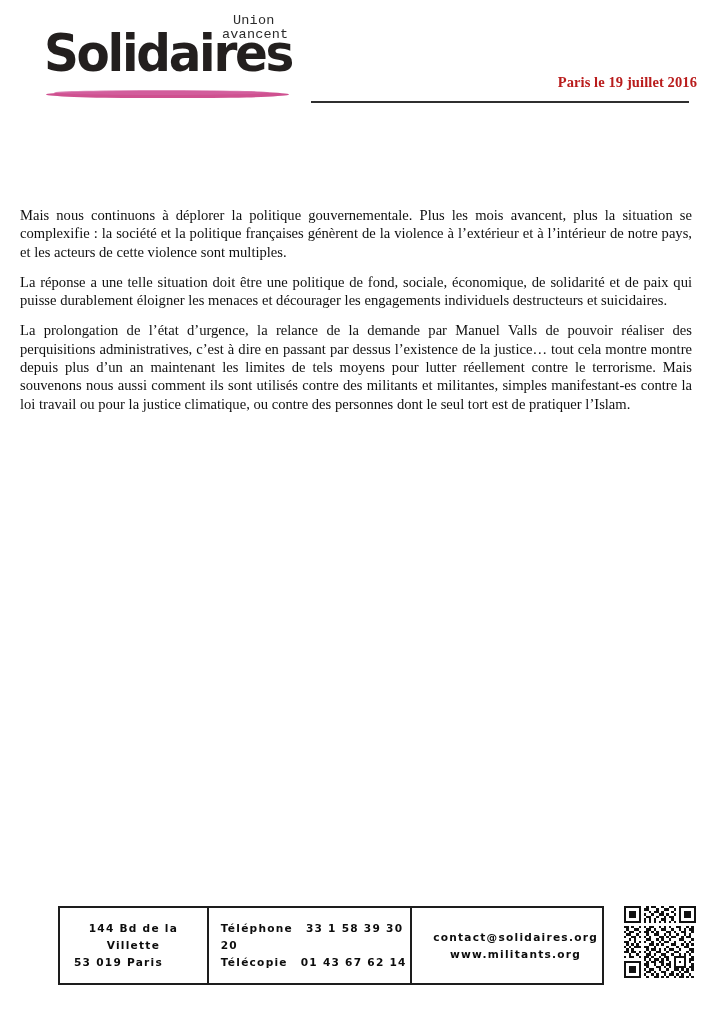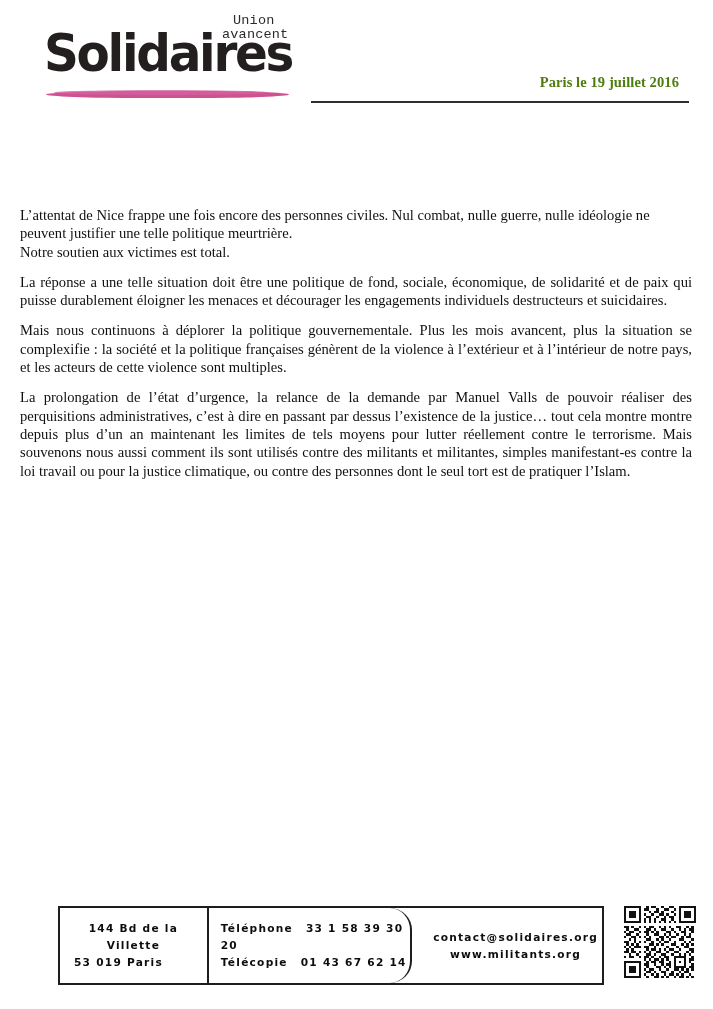--- a/index.html
+++ b/index.html
@@ -75,25 +75,25 @@
     top: -1.5px;
     width: 215px;
     height: 5px;
     background: #d0559a;
     border-radius: 50%;
     opacity: 0.75;
   }
 
   .date-line {
     position: absolute;
-    right: 34px;
+    right: 16px;
     top: 74px;
     font-size: 14.5px;
     font-weight: bold;
-    color: #4d7c0f;
+    color: #b91c1c;
     letter-spacing: 0.1px;
     white-space: nowrap;
   }
   .header-rule {
     position: absolute;
     left: 311px;
     top: 101px;
     width: 378px;
     height: 2px;
     background: #2f2f2f;
@@ -143,21 +143,20 @@
     border-right: 2px solid #1d1d1d;
     text-align: center;
     padding: 0 4px;
   }
   .cell-address .l3 { text-align: left; padding-left: 10px; }
   .cell-phone {
     width: 212px;
     border-right: 2px solid #1d1d1d;
     text-align: left;
     padding-left: 12px;
-    border-radius: 22px;
   }
   .cell-web {
     flex: 1;
     text-align: center;
     padding: 0 4px;
     margin-left: 17px;
   }
 
   
   .qr-wrap {
@@ -184,24 +183,22 @@
       </div>
       <div class="logo-word">Solidaires</div>
       <div class="logo-underline"></div>
     </div>
 
     <div class="date-line">Paris le 19 juillet 2016</div>
     <div class="header-rule"></div>
   </div>
 
   <div class="body-text">
-    <p style="white-space:pre-line;text-align:left;">L’attentat de Nice frappe une fois encore des personnes civiles. Nul combat, nulle guerre, nulle idéologie ne peuvent justifier une telle politique meurtrière.
-Notre soutien aux victimes est total.</p>
+    <p>Mais nous continuons à déplorer la politique gouvernementale. Plus les mois avancent, plus la situation se complexifie : la société et la politique françaises génèrent de la violence à l’extérieur et à l’intérieur de notre pays, et les acteurs de cette violence sont multiples.</p>
     <p>La réponse a une telle situation doit être une politique de fond, sociale, économique, de solidarité et de paix qui puisse durablement éloigner les menaces et décourager les engagements individuels destructeurs et suicidaires.</p>
-    <p>Mais nous continuons à déplorer la politique gouvernementale. Plus les mois avancent, plus la situation se complexifie : la société et la politique françaises génèrent de la violence à l’extérieur et à l’intérieur de notre pays, et les acteurs de cette violence sont multiples.</p>
     <p>La prolongation de l’état d’urgence, la relance de la demande par Manuel Valls de pouvoir réaliser des perquisitions administratives, c’est à dire en passant par dessus l’existence de la justice… tout cela montre montre depuis plus d’un an maintenant les limites de tels moyens pour lutter réellement contre le terrorisme. Mais souvenons nous aussi comment ils sont utilisés contre des militants et militantes, simples manifestant-es contre la loi travail ou pour la justice climatique, ou contre des personnes dont le seul tort est de pratiquer l’Islam.</p>
   </div>
 
   <div class="footer-box">
     <div class="footer-cell cell-address">
       <div>144 Bd de la</div>
       <div>Villette</div>
       <div class="l3">53 019 Paris</div>
     </div>
     <div class="footer-cell cell-phone">

